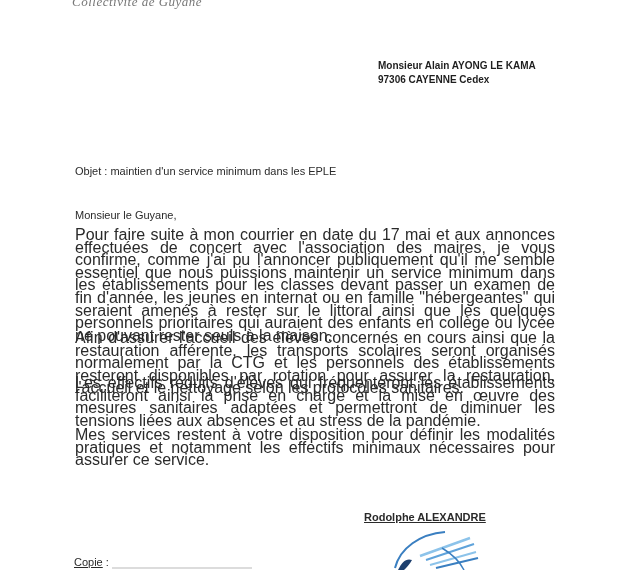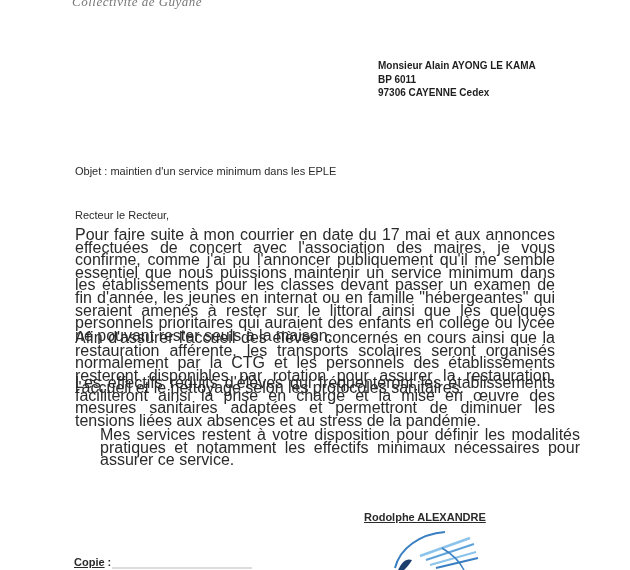--- a/index.html
+++ b/index.html
@@ -23,51 +23,50 @@
   .salutation {
     position: absolute; left: 75px; top: 209px; font-size: 11px;
   }
   .para {
     position: absolute; left: 75px; width: 480px;
     font-size: 16px; line-height: 12.6px; text-align: justify;
   }
   .p1 { top: 229px; }
   .p2 { top: 332px; }
   .p3 { top: 377px; }
-  .p4 { top: 429px; margin-left: 25px; }
+  .p4 { top: 429px; }
   .signatory {
     position: absolute; left: 364px; top: 511px;
     font-size: 11px; font-weight: bold; text-decoration: underline;
   }
   .stamp {
     position: absolute; left: 390px; top: 528px; width: 90px; height: 42px;
   }
   .copie {
-    position: absolute; left: 74px; top: 556px; font-size: 11px; font-weight: bold;
+    position: absolute; left: 74px; top: 556px; font-size: 11px;
   }
   .copie .lbl { text-decoration: underline; }
   .copie-line {
     position: absolute; left: 112px; top: 567px; width: 140px; height: 2px;
     background: #dcdcdc;
   }
 </style>
 </head>
 <body>
 
 <div class="header-script">Collectivité de Guyane</div>
 
 <div class="recipient">
   <div>Monsieur Alain AYONG LE KAMA</div>
-  <div>BP 6011</div>
   <div>97306 CAYENNE Cedex</div>
 </div>
 
 <div class="objet">Objet : maintien d'un service minimum dans les EPLE</div>
 
-<div class="salutation">Recteur le Recteur,</div>
+<div class="salutation">Monsieur le Guyane,</div>
 
 <div class="para p1">Pour faire suite à mon courrier en date du 17 mai et aux annonces effectuées de concert avec l'association des maires, je vous confirme, comme j'ai pu l'annoncer publiquement qu'il me semble essentiel que nous puissions maintenir un service minimum dans les établissements pour les classes devant passer un examen de fin d'année, les jeunes en internat ou en famille "hébergeantes" qui seraient amenés à rester sur le littoral ainsi que les quelques personnels prioritaires qui auraient des enfants en collège ou lycée ne pouvant rester seuls à la maison.</div>
 <div class="para p2">Afin d'assurer l'accueil des élèves concernés en cours ainsi que la restauration afférente, les transports scolaires seront organisés normalement par la CTG et les personnels des établissements resteront disponibles par rotation pour assurer la restauration, l'accueil et le nettoyage selon les protocoles sanitaires.</div>
 <div class="para p3">Les effectifs réduits d'élèves qui fréquenteront les établissements faciliteront ainsi la prise en charge et la mise en œuvre des mesures sanitaires adaptées et permettront de diminuer les tensions liées aux absences et au stress de la pandémie.</div>
 <div class="para p4">Mes services restent à votre disposition pour définir les modalités pratiques et notamment les effectifs minimaux nécessaires pour assurer ce service.</div>
 
 <div class="signatory">Rodolphe ALEXANDRE</div>
 
 <div class="stamp">
   <svg width="90" height="42" viewBox="0 0 90 42">

